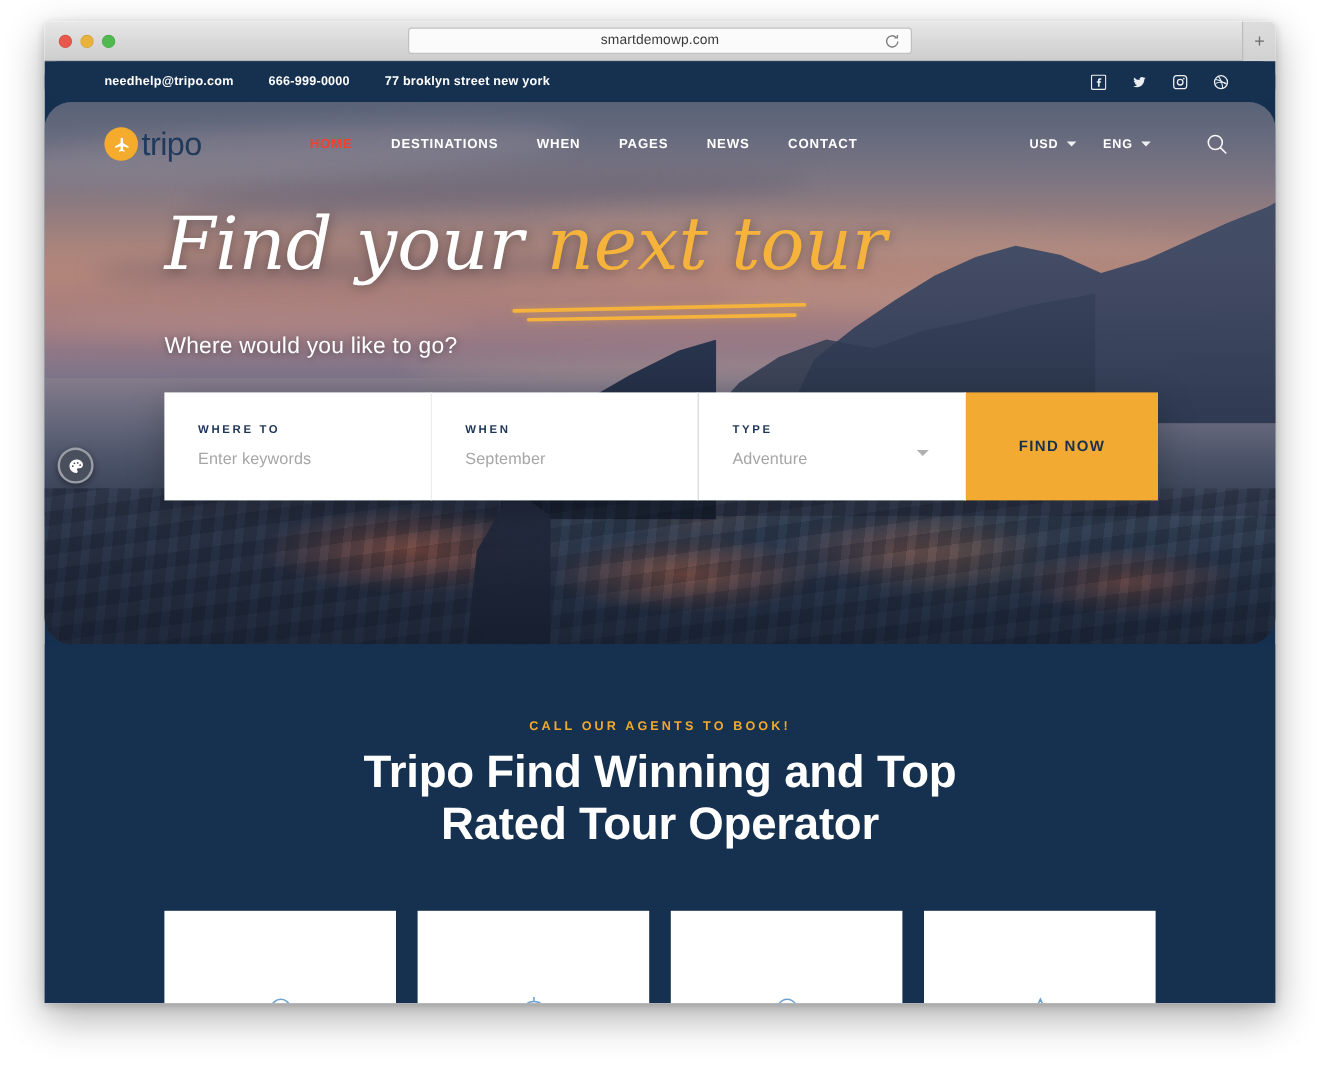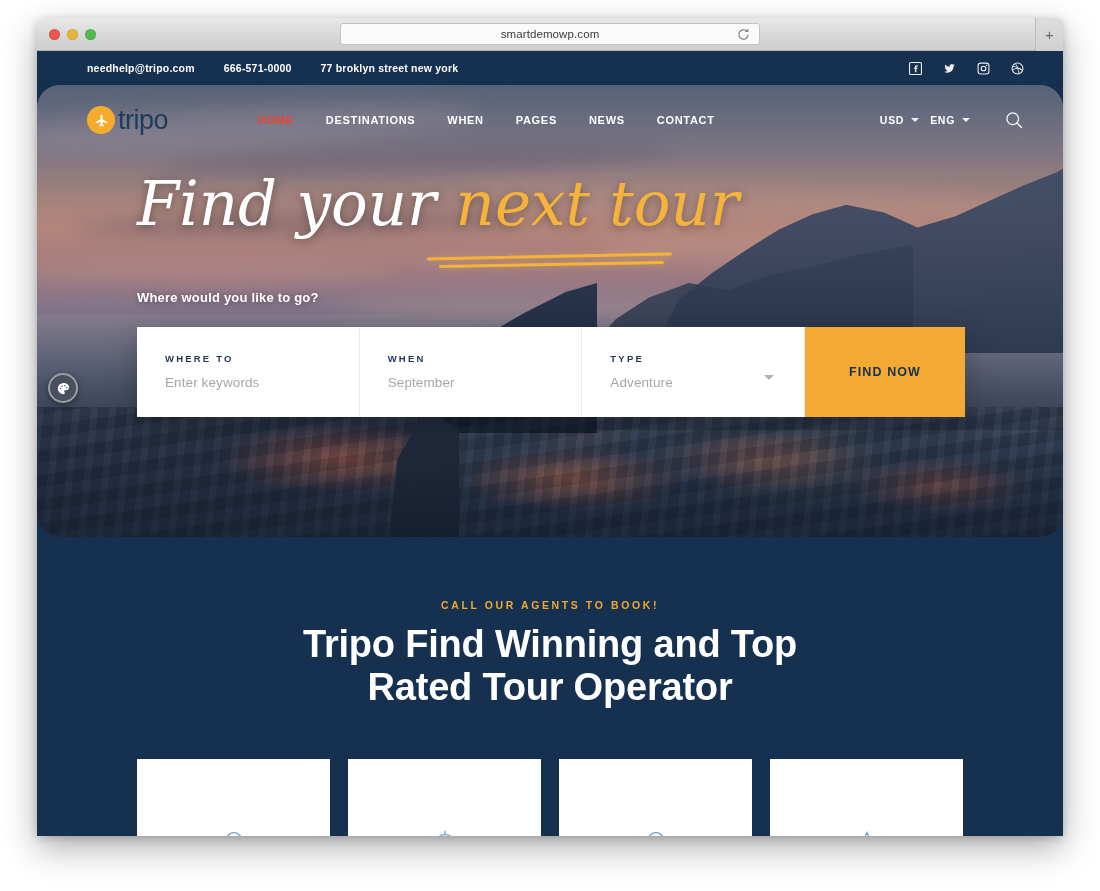--- a/index.html
+++ b/index.html
@@ -231,21 +231,21 @@
   }
   .nav-menu {
     display: flex; align-items: center; gap: 32px;
     margin-left: 62px;
   }
   .nav-link {
     color: #ffffff; font-size: 11px; font-weight: bold;
     letter-spacing: .7px; white-space: nowrap; cursor: pointer;
   }
   .nav-link.active { color: #f2402e; padding-left: 28px; }
-  .nav-right { margin-left: auto; display: flex; align-items: center; gap: 11px; }
+  .nav-right { margin-left: auto; display: flex; align-items: center; gap: 22px; }
   .selector {
     display: flex; align-items: center; gap: 7px;
     color: #ffffff; font-size: 10.5px; font-weight: bold; letter-spacing: .7px;
     cursor: pointer;
   }
   .caret {
     width: 0; height: 0;
     border-left: 4px solid transparent;
     border-right: 4px solid transparent;
     border-top: 4px solid #ffffff;
@@ -281,22 +281,22 @@
     width: 250px; height: 10px;
     z-index: 4;
   }
   .hero-underline span {
     display: block; height: 3px; background: #f5b33c; border-radius: 2px;
     box-shadow: 0 0 6px rgba(245,179,60,.45);
   }
   .hero-underline span:nth-child(1) { width: 245px; transform: rotate(-1.2deg); }
   .hero-underline span:nth-child(2) { width: 225px; margin-top: 5px; margin-left: 12px; transform: rotate(-1deg); }
   .hero-sub {
-    margin-top: 56px;
-    color: #ffffff; font-size: 13px; font-weight: bold; letter-spacing: .2px;
+    margin-top: 44px;
+    color: #ffffff; font-size: 19px; font-weight: normal; letter-spacing: .2px;
     text-shadow: 0 1px 6px rgba(0,0,0,.4);
   }
 
   
   .searchform {
     position: absolute; left: 100px; top: 242px; z-index: 5;
     width: 828px; height: 90px;
     display: flex;
     box-shadow: 0 10px 28px rgba(0,0,0,.25);
   }
@@ -396,21 +396,21 @@
         </span>
       </div>
       <div class="newtab">+</div>
     </div>
 
     <div class="viewport">
 
       <div class="topbar">
         <div class="topbar-left">
           <span class="topbar-item">needhelp@tripo.com</span>
-          <span class="topbar-item">666-571-0000</span>
+          <span class="topbar-item">666-999-0000</span>
           <span class="topbar-item">77 broklyn street new york</span>
         </div>
         <div class="topbar-right">
           <span class="social-icon">
             <svg viewBox="0 0 24 24">
                 <rect x="1" y="1" width="22" height="22" rx="2" fill="none" stroke="currentColor" stroke-width="2"></rect>
                 <path d="M14.6 8.2h1.6V5.8h-2.2c-1.9 0-3 1.1-3 3v1.6H9.2v2.4H11V19h2.6v-6.2h1.9l.3-2.4h-2.2V9.2c0-.7.3-1 1-1z" fill="currentColor" stroke="none"></path>
               </svg>
           </span>
           <span class="social-icon">

